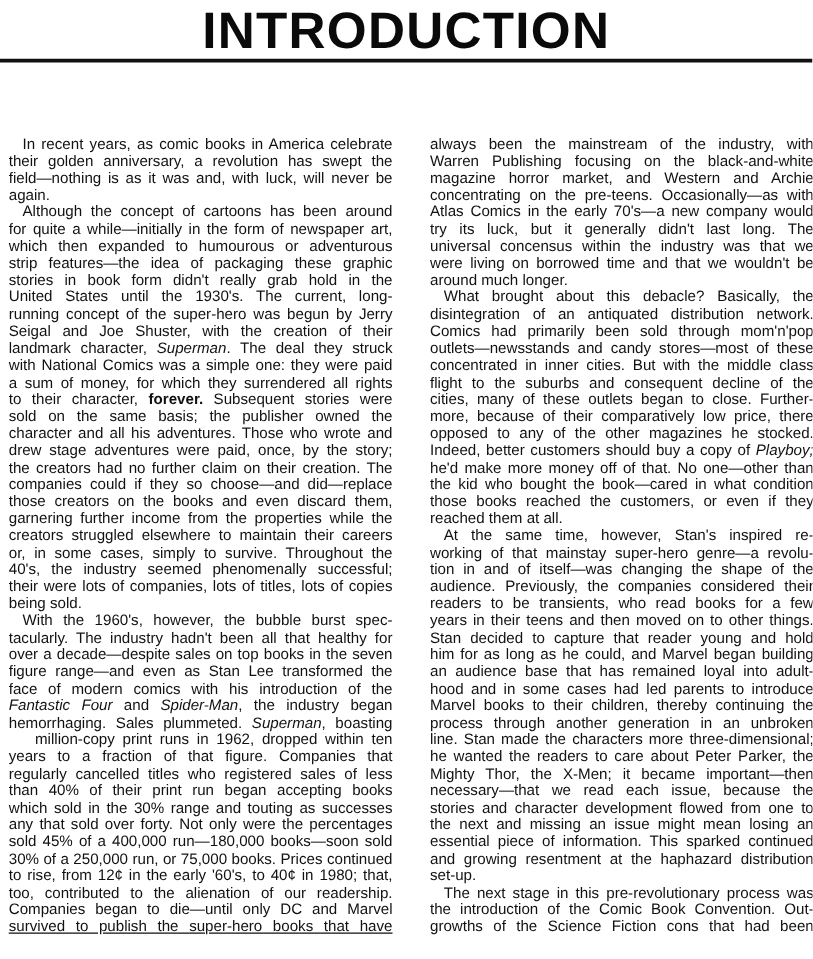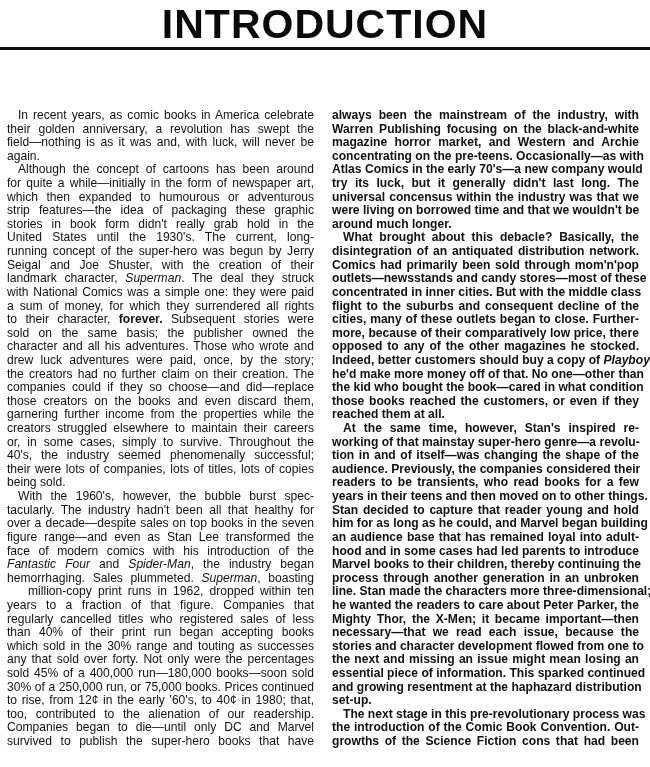--- a/index.html
+++ b/index.html
@@ -14,21 +14,21 @@
     }
     .rule {
       position: absolute; top: 47px; left: 0; width: 650px; height: 3px; background: #111;
     }
     .col {
       position: absolute; top: 109px; width: 307px;
       font-size: 12.1px; line-height: 13.62px; text-align: justify;
       text-align-last: justify;
     }
     .col.left { left: 7px; }
-    .col.right { left: 332px; font-weight: bold; }
+    .col.right { left: 344px; }
     .line { display: block; white-space: nowrap; height: 13.62px; text-align: justify; text-align-last: justify; }
     .line.last { text-align-last: left; }
     .line.indent { padding-left: 11px; }
     .it { font-style: italic; }
     .b { font-weight: bold; }
   </style>
 </head>
 <body>
 
 <div class="title">INTRODUCTION</div>
@@ -46,21 +46,21 @@
     <span class="line" style="display: block;"><span style="white-space: nowrap;">stories in book form didn't really grab hold in the</span></span>
     <span class="line" style="display: block;"><span style="white-space: nowrap;">United States until the 1930's. The current, long-</span></span>
     <span class="line" style="display: block;"><span style="white-space: nowrap;">running concept of the super-hero was begun by Jerry</span></span>
     <span class="line" style="display: block;"><span style="white-space: nowrap;">Seigal and Joe Shuster, with the creation of their</span></span>
     <span class="line" style="display: block;"><span style="white-space: nowrap;"><span>landmark character, </span><span class="it">Superman</span><span>. The deal they struck</span></span></span>
     <span class="line" style="display: block;"><span style="white-space: nowrap;">with National Comics was a simple one: they were paid</span></span>
     <span class="line" style="display: block;"><span style="white-space: nowrap;">a sum of money, for which they surrendered all rights</span></span>
     <span class="line" style="display: block;"><span style="white-space: nowrap;"><span>to their character, </span><span class="b">forever.</span><span> Subsequent stories were</span></span></span>
     <span class="line" style="display: block;"><span style="white-space: nowrap;">sold on the same basis; the publisher owned the</span></span>
     <span class="line" style="display: block;"><span style="white-space: nowrap;">character and all his adventures. Those who wrote and</span></span>
-    <span class="line" style="display: block;"><span style="white-space: nowrap;">drew luck adventures were paid, once, by the story;</span></span>
+    <span class="line" style="display: block;"><span style="white-space: nowrap;">drew stage adventures were paid, once, by the story;</span></span>
     <span class="line" style="display: block;"><span style="white-space: nowrap;">the creators had no further claim on their creation. The</span></span>
     <span class="line" style="display: block;"><span style="white-space: nowrap;">companies could if they so choose—and did—replace</span></span>
     <span class="line" style="display: block;"><span style="white-space: nowrap;">those creators on the books and even discard them,</span></span>
     <span class="line" style="display: block;"><span style="white-space: nowrap;">garnering further income from the properties while the</span></span>
     <span class="line" style="display: block;"><span style="white-space: nowrap;">creators struggled elsewhere to maintain their careers</span></span>
     <span class="line" style="display: block;"><span style="white-space: nowrap;">or, in some cases, simply to survive. Throughout the</span></span>
     <span class="line" style="display: block;"><span style="white-space: nowrap;">40's, the industry seemed phenomenally successful;</span></span>
     <span class="line" style="display: block;"><span style="white-space: nowrap;">their were lots of companies, lots of titles, lots of copies</span></span>
     <span class="line last">being sold.</span>
     <span class="line indent" style="display: block;"><span style="white-space: nowrap;">With the 1960's, however, the bubble burst spec-</span></span>
@@ -74,21 +74,21 @@
     <span class="line" style="display: block;"><span style="white-space: nowrap;">years to a fraction of that figure. Companies that</span></span>
     <span class="line" style="display: block;"><span style="white-space: nowrap;">regularly cancelled titles who registered sales of less</span></span>
     <span class="line" style="display: block;"><span style="white-space: nowrap;">than 40% of their print run began accepting books</span></span>
     <span class="line" style="display: block;"><span style="white-space: nowrap;">which sold in the 30% range and touting as successes</span></span>
     <span class="line" style="display: block;"><span style="white-space: nowrap;">any that sold over forty. Not only were the percentages</span></span>
     <span class="line" style="display: block;"><span style="white-space: nowrap;">sold 45% of a 400,000 run—180,000 books—soon sold</span></span>
     <span class="line" style="display: block;"><span style="white-space: nowrap;">30% of a 250,000 run, or 75,000 books. Prices continued</span></span>
     <span class="line" style="display: block;"><span style="white-space: nowrap;">to rise, from 12¢ in the early '60's, to 40¢ in 1980; that,</span></span>
     <span class="line" style="display: block;"><span style="white-space: nowrap;">too, contributed to the alienation of our readership.</span></span>
     <span class="line" style="display: block;"><span style="white-space: nowrap;">Companies began to die—until only DC and Marvel</span></span>
-    <span class="line" style="display: block;"><span style="white-space: nowrap;">survived to publish the super-hero books that have</span></span>
+    <span class="line" style="display: block; text-decoration: underline;"><span style="white-space: nowrap;">survived to publish the super-hero books that have</span></span>
   </div>
 <div class="col right">
     <span class="line" style="display: block;"><span style="white-space: nowrap;">always been the mainstream of the industry, with</span></span>
     <span class="line" style="display: block;"><span style="white-space: nowrap;">Warren Publishing focusing on the black-and-white</span></span>
     <span class="line" style="display: block;"><span style="white-space: nowrap;">magazine horror market, and Western and Archie</span></span>
     <span class="line" style="display: block;"><span style="white-space: nowrap;">concentrating on the pre-teens. Occasionally—as with</span></span>
     <span class="line" style="display: block;"><span style="white-space: nowrap;">Atlas Comics in the early 70's—a new company would</span></span>
     <span class="line" style="display: block;"><span style="white-space: nowrap;">try its luck, but it generally didn't last long. The</span></span>
     <span class="line" style="display: block;"><span style="white-space: nowrap;">universal concensus within the industry was that we</span></span>
     <span class="line" style="display: block;"><span style="white-space: nowrap;">were living on borrowed time and that we wouldn't be</span></span>

